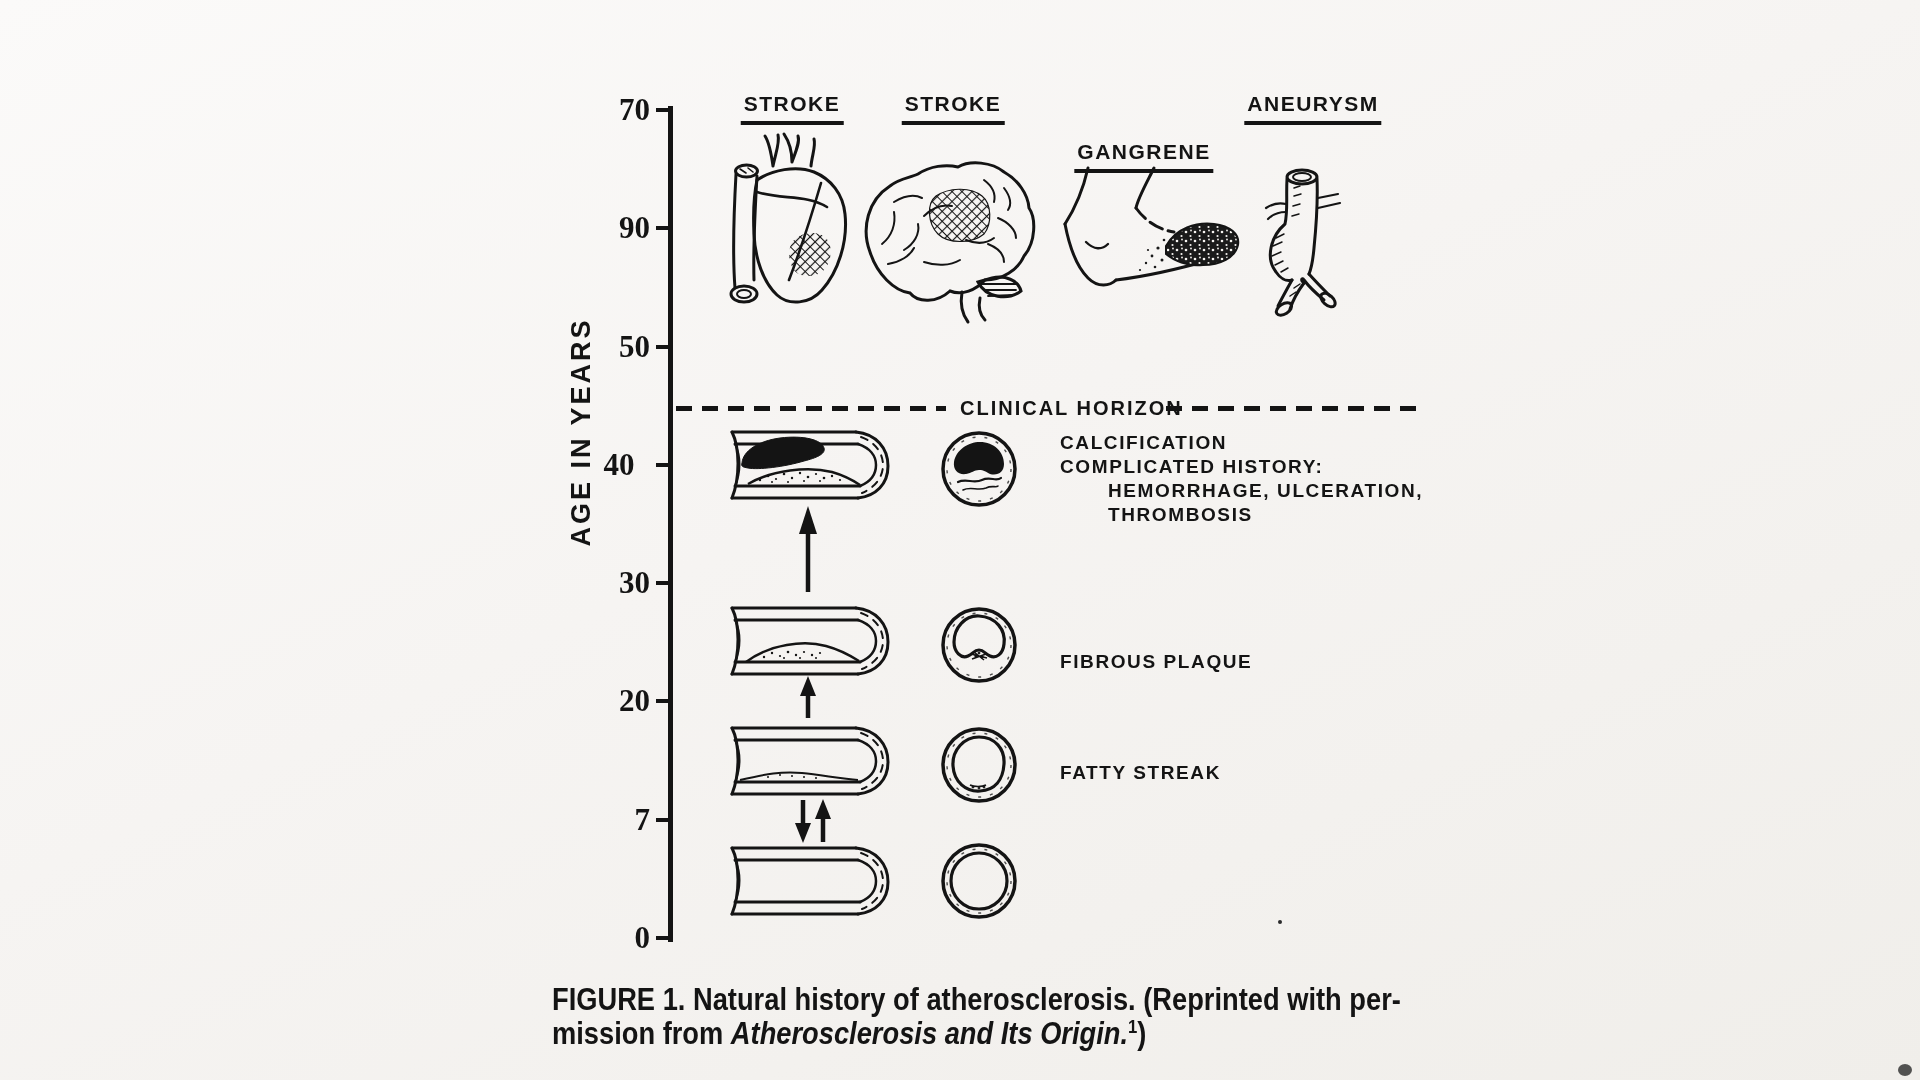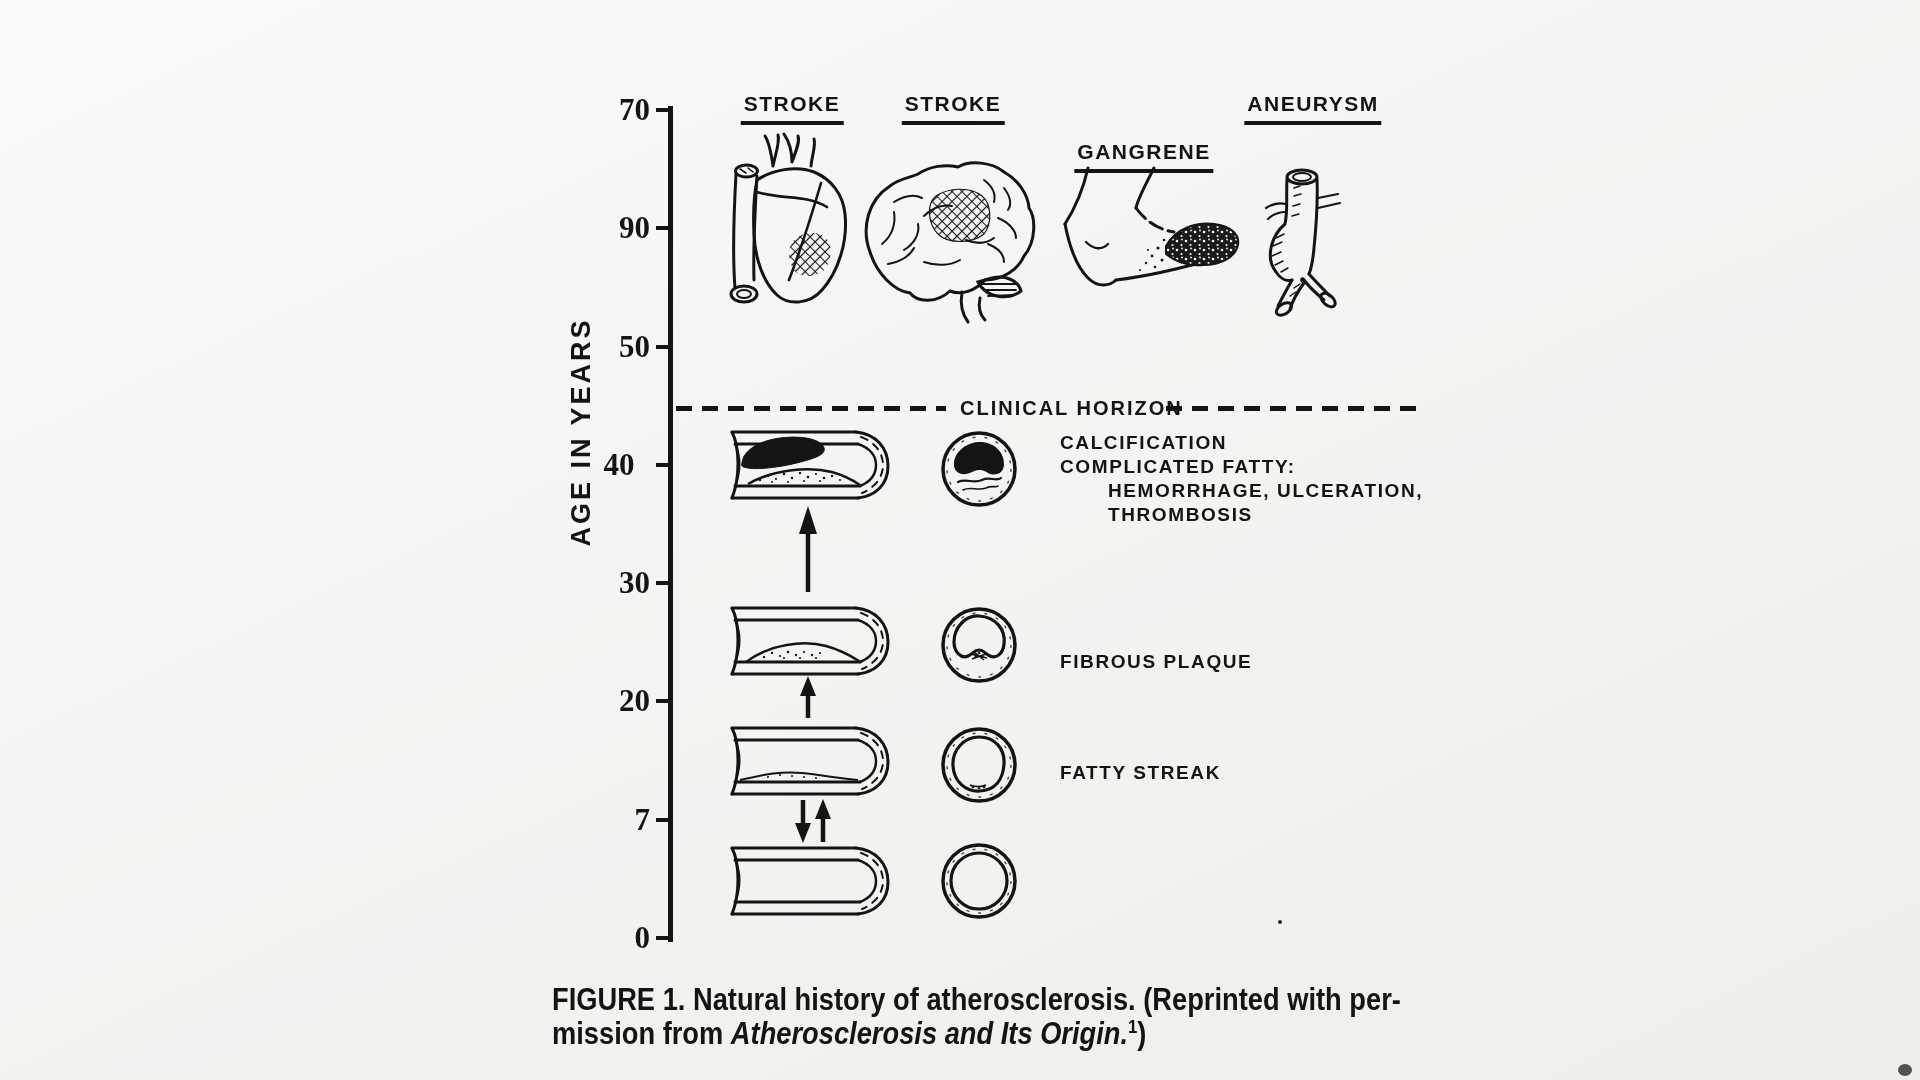--- a/index.html
+++ b/index.html
@@ -305,21 +305,21 @@
         <circle cx="46" cy="63" r="1"></circle>
     </g>
   </svg>
 
   <svg class="abs" style="left:938px;top:840px;" width="82" height="82" viewBox="0 0 82 82">
     <use href="#ring-shell"></use>
     <circle cx="41" cy="41" r="28" fill="none" stroke="#141414" stroke-width="3.2"></circle>
   </svg>
 
   <div class="abs stage-label" style="left:1028px;top:432px;">CALCIFICATION</div>
-  <div class="abs stage-label" style="left:1028px;top:456px;">COMPLICATED FATTY:</div>
+  <div class="abs stage-label" style="left:1028px;top:456px;">COMPLICATED HISTORY:</div>
   <div class="abs stage-label" style="left:1076px;top:480px;">HEMORRHAGE, ULCERATION,</div>
   <div class="abs stage-label" style="left:1076px;top:504px;">THROMBOSIS</div>
   <div class="abs stage-label" style="left:1028px;top:651px;">FIBROUS PLAQUE</div>
   <div class="abs stage-label" style="left:1028px;top:762px;">FATTY STREAK</div>
 
   <div class="abs caption-line" style="left:552px;top:982px;">
     <span>FIGURE 1. Natural history of atherosclerosis. (Reprinted with per-</span>
   </div>
   <div class="abs caption-line" style="left:552px;top:1016px;">
     <span>mission from </span><i>Atherosclerosis and Its Origin.</i><sup>1</sup><span>)</span>

